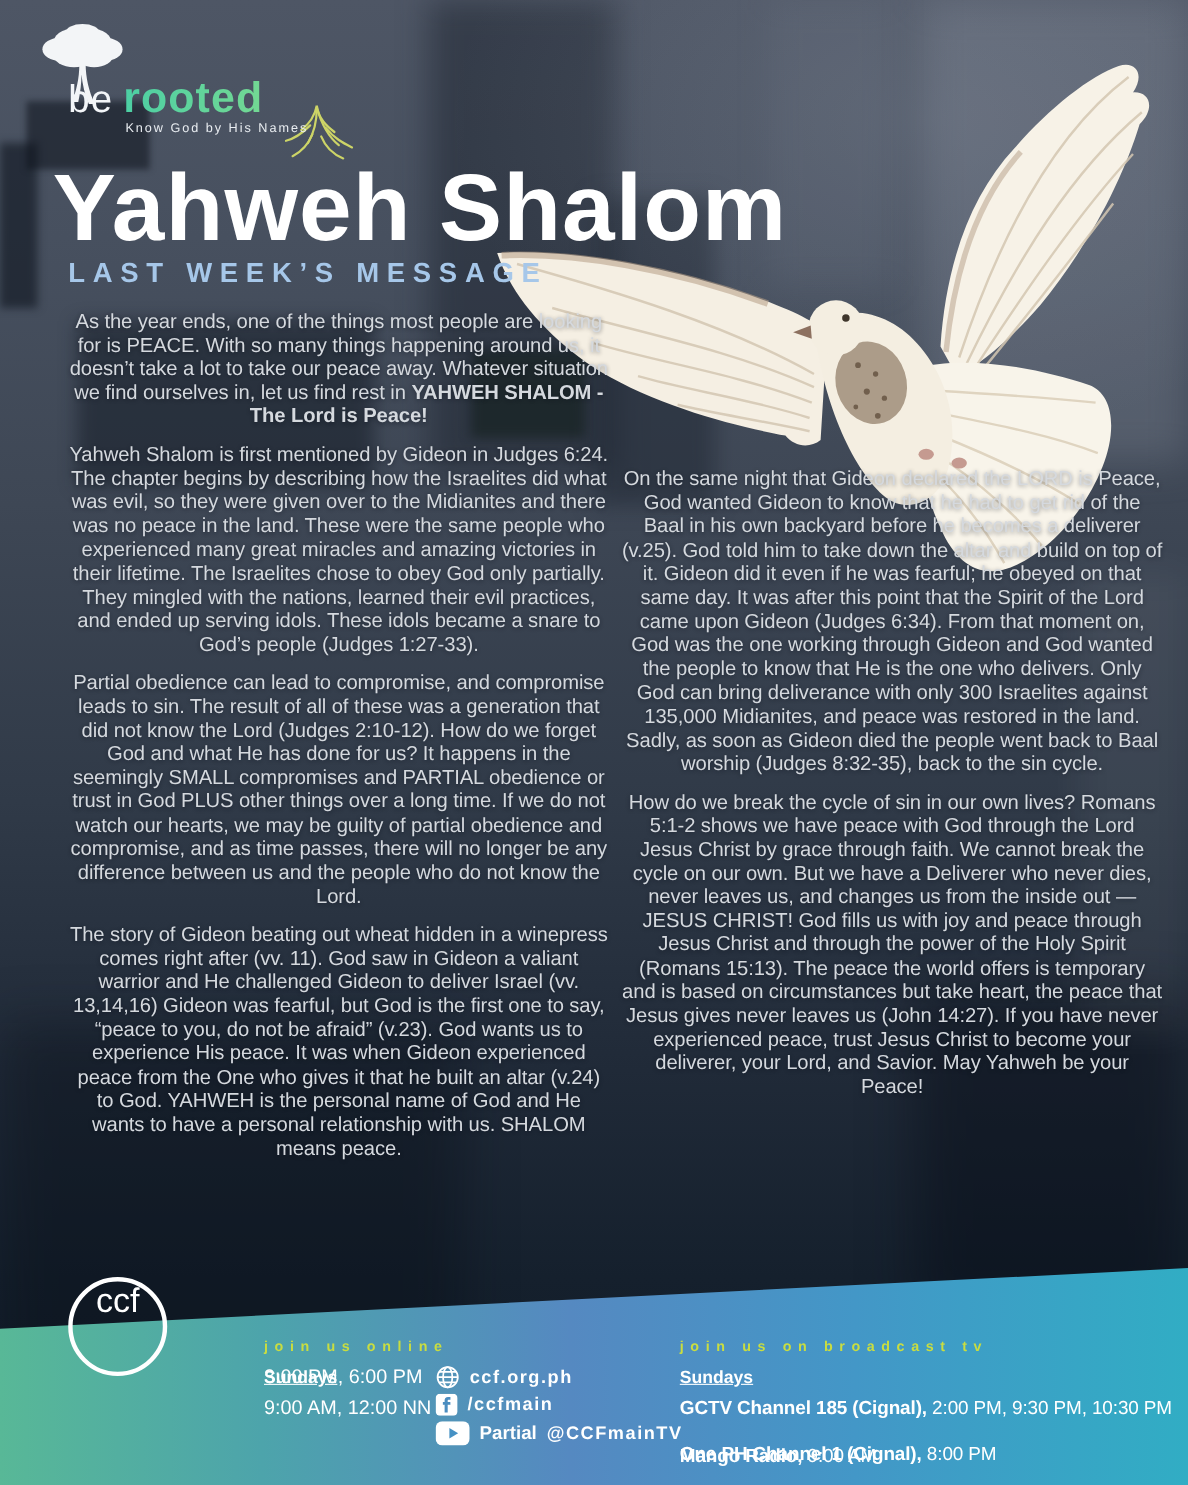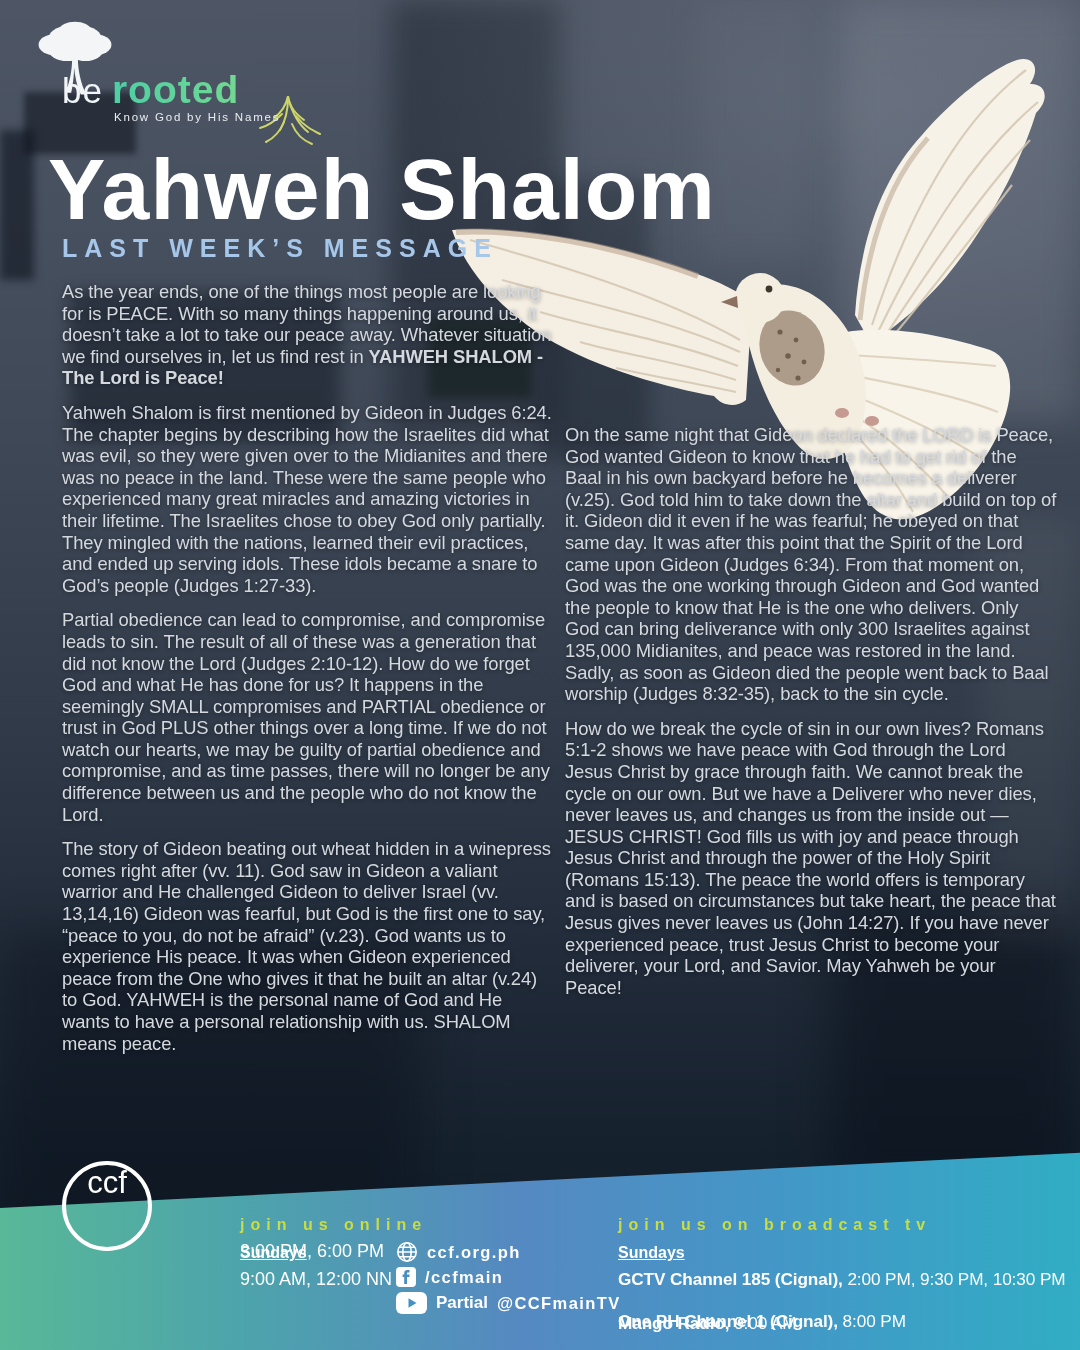--- a/index.html
+++ b/index.html
@@ -15,34 +15,34 @@
   .logo-be{font-size:35px;font-weight:400;color:#f2f5f8;letter-spacing:1px;}
   .logo-rooted{font-size:39px;font-weight:700;letter-spacing:1px;margin-left:9px;
         background:linear-gradient(90deg,#4ccfa4,#73d893);-webkit-background-clip:text;background-clip:text;color:transparent;}
   .logo-tagline{position:absolute;left:88px;top:95px;font-size:11.5px;letter-spacing:1.8px;color:#e9edf1;}
   
   .title{position:absolute;left:48px;top:146px;z-index:6;font-size:86px;font-weight:700;color:#ffffff;letter-spacing:1px;line-height:1;}
   .subtitle{position:absolute;left:62px;top:234px;z-index:6;font-size:25px;font-weight:700;color:#a6c7e9;letter-spacing:7px;}
   
   .col{position:absolute;width:492px;z-index:5;color:#d5d9de;font-size:18.4px;line-height:21.6px;letter-spacing:-.1px;
        text-shadow:0 1px 4px rgba(10,16,26,.45);}
-  .col p{margin:0 0 13px 0;}
+  .col p{margin:0 0 13px 0;text-align:center;}
   .col-left{left:62px;top:281px;}
   .col-right{left:565px;top:424px;}
   .b{font-weight:700;}
   
   .dove{position:absolute;left:440px;top:40px;width:640px;height:520px;z-index:2;}
   
   .footer-band{position:absolute;left:0;bottom:0;width:1080px;height:212px;z-index:8;
        clip-path:polygon(0 33%,100% 7%,100% 100%,0 100%);
        background:linear-gradient(90deg,#58b897 0%,#4da4ab 22%,#5589c1 48%,#4397c7 72%,#31adc4 100%);}
   .footer-item{position:absolute;z-index:9;color:#fff;}
   .ccf-logo{left:62px;top:1161px;width:82px;height:82px;border:4px solid #fff;border-radius:50%;
        display:flex;align-items:flex-start;justify-content:center;font-size:31px;font-weight:400;letter-spacing:0;color:#fff;}
-  .f-heading{font-size:16px;font-weight:600;letter-spacing:6px;color:#c9dd40;}
+  .f-heading{font-size:13px;font-weight:600;letter-spacing:6px;color:#c9dd40;}
   .f-day{font-size:16px;font-weight:700;text-decoration:underline;}
   .f-line{font-size:18px;line-height:22px;}
   .f-bline{font-size:17.2px;line-height:22px;letter-spacing:-.1px;white-space:nowrap;}
   .link-row{display:flex;align-items:center;gap:9px;font-size:16.5px;letter-spacing:1.4px;font-weight:600;}
   .yt-word{font-size:17px;font-weight:700;letter-spacing:0;}
   .icon{display:inline-flex;align-items:center;justify-content:center;}
 </style>
 </head>
 <body>
 

